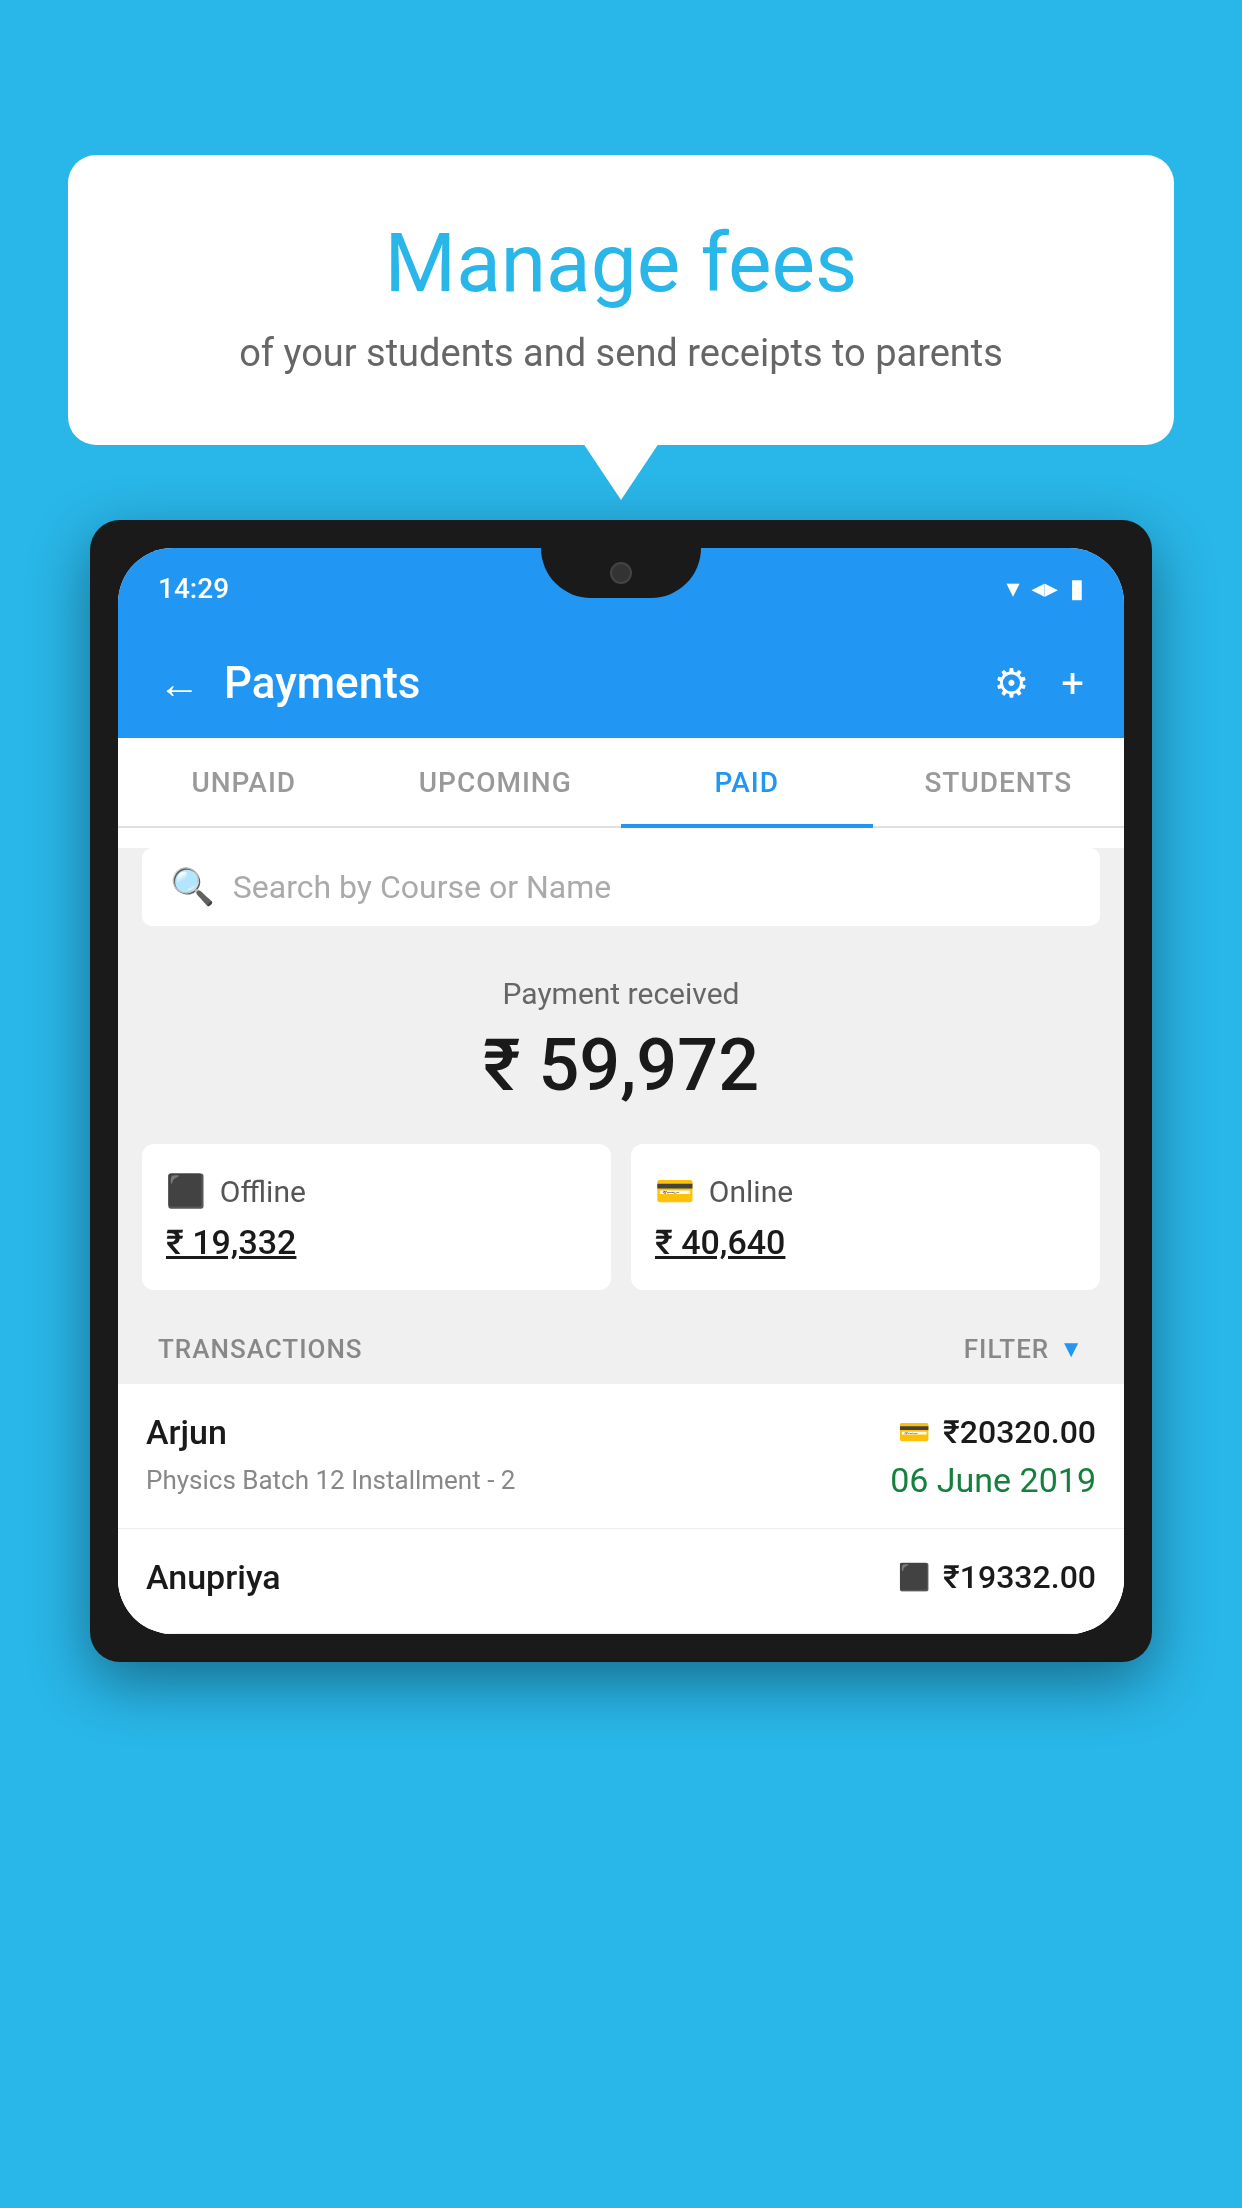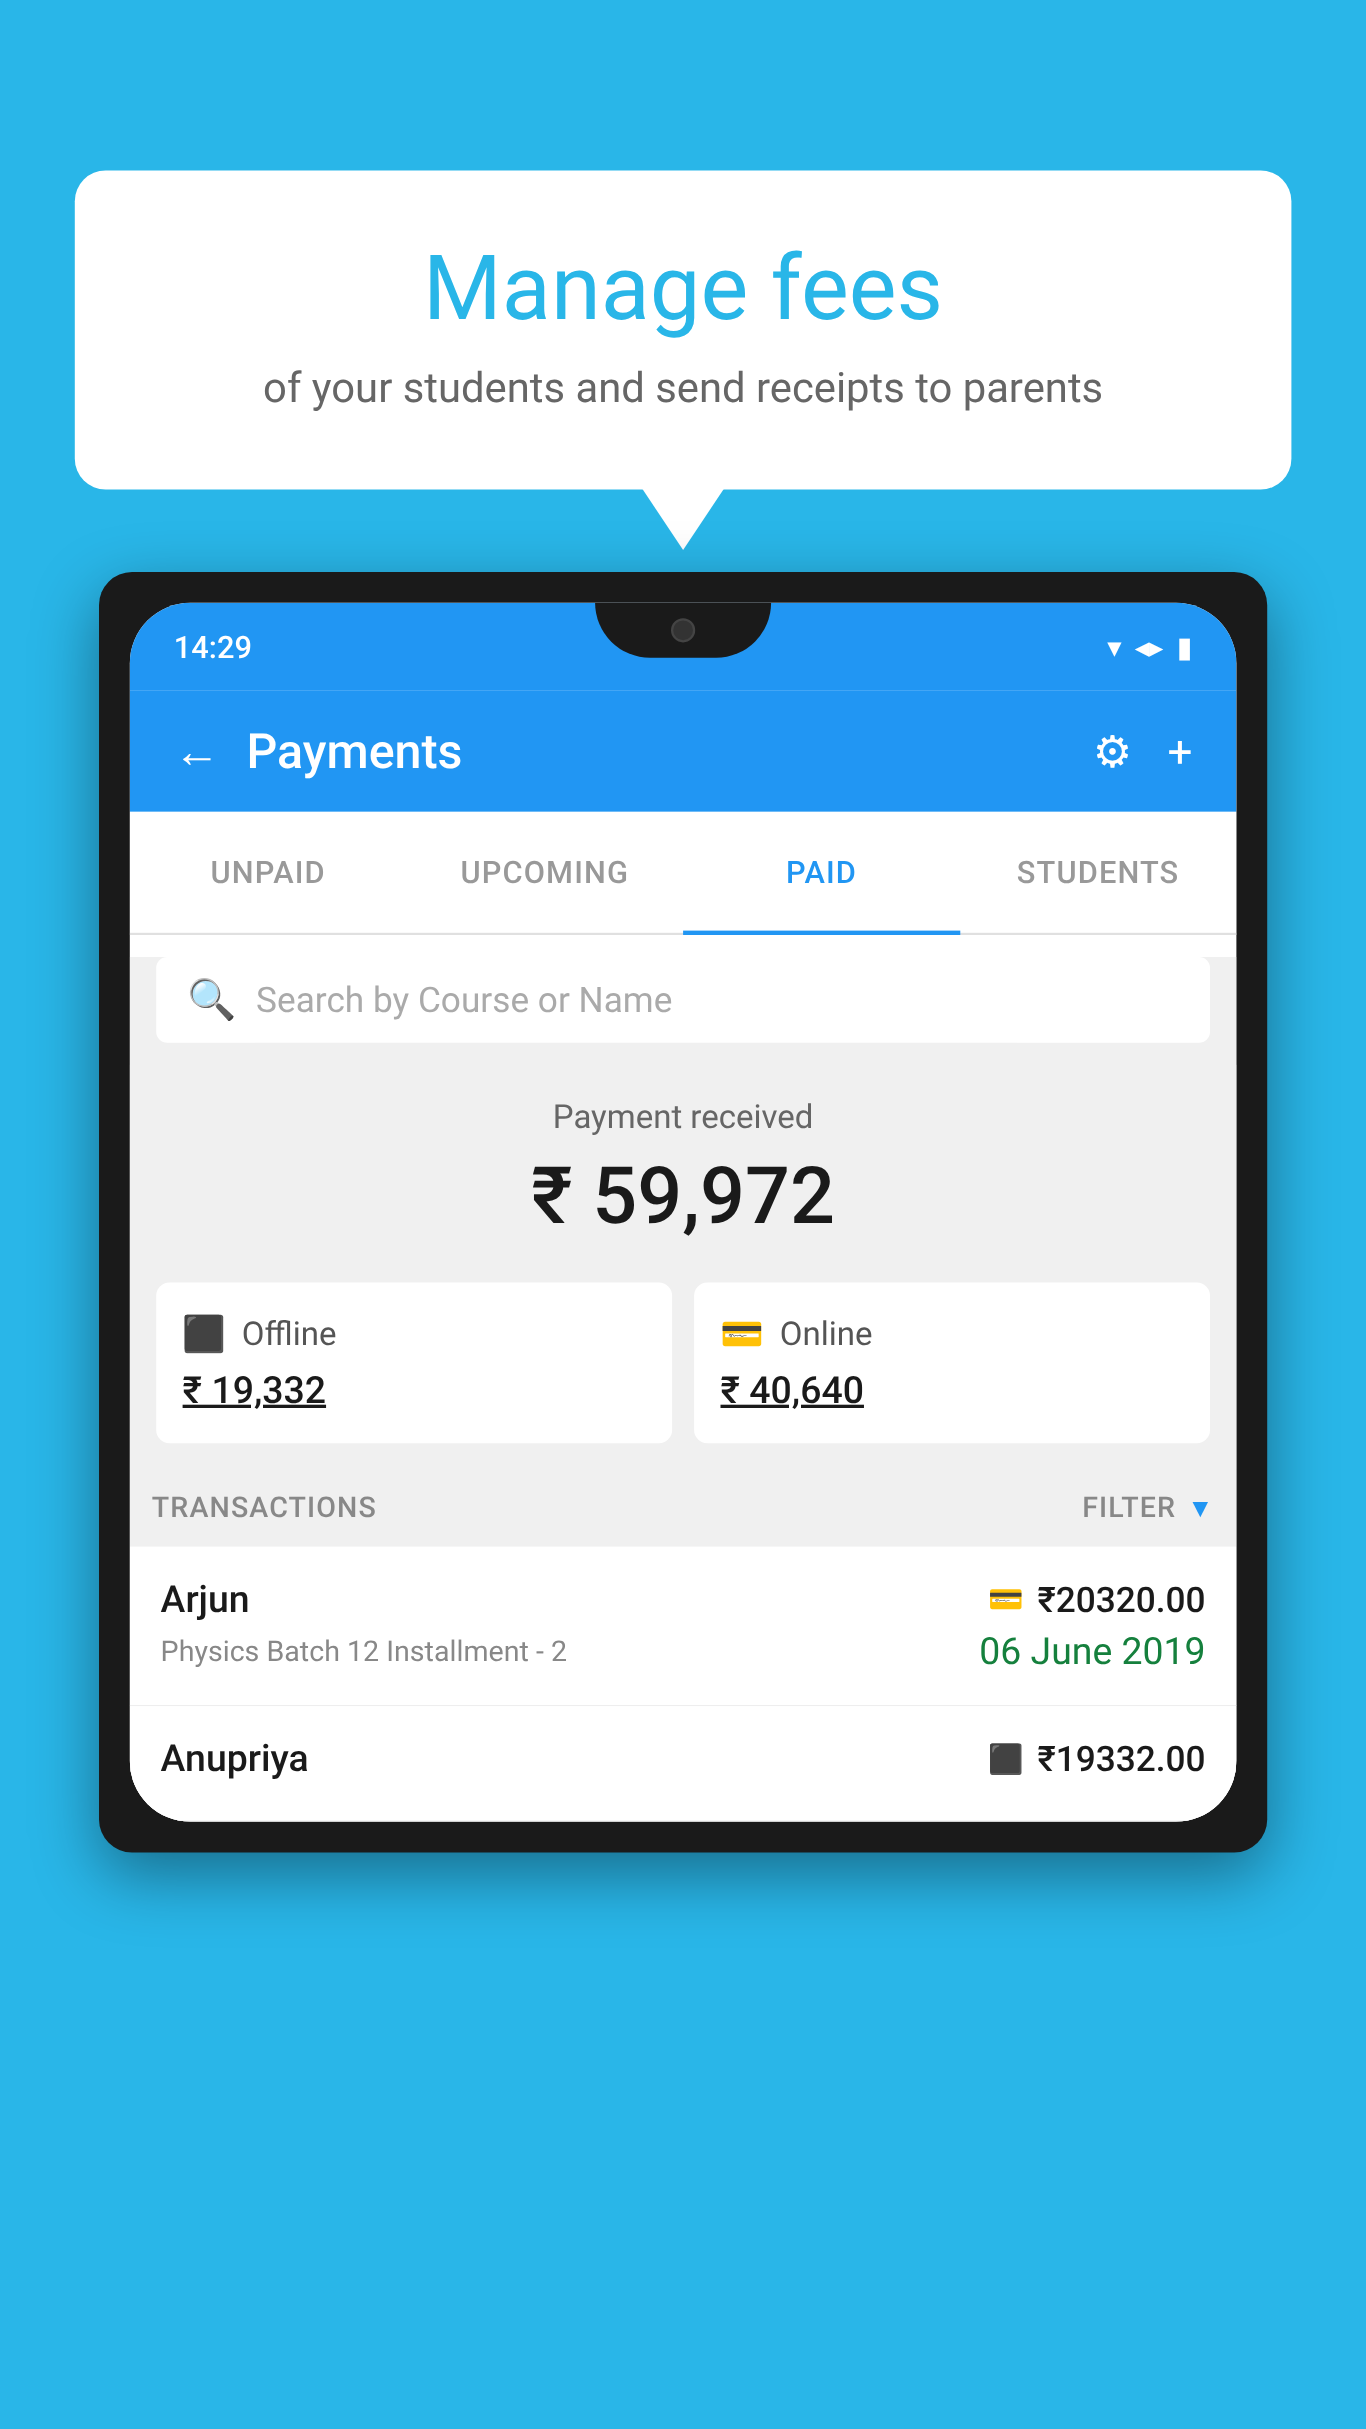--- a/index.html
+++ b/index.html
@@ -142,21 +142,21 @@
       color: white;
       font-size: 40px;
       cursor: pointer;
     }
 
     
     .tabs {
       background: white;
       display: flex;
       border-bottom: 2px solid #e0e0e0;
-      height: 112px;
+      height: 90px;
     }
     .tab {
       flex: 1;
       display: flex;
       align-items: center;
       justify-content: center;
       font-size: 28px;
       font-weight: 500;
       color: #999;
       letter-spacing: 1px;
@@ -250,21 +250,21 @@
       font-weight: 500;
       text-decoration: underline;
     }
 
     
     .transactions-header {
       background: #f0f0f0;
       display: flex;
       justify-content: space-between;
       align-items: center;
-      padding: 20px 20px;
+      padding: 20px 40px;
     }
     .transactions-label {
       color: #888;
       font-size: 26px;
       font-weight: 500;
       letter-spacing: 1px;
     }
     .filter-btn {
       display: flex;
       align-items: center;

